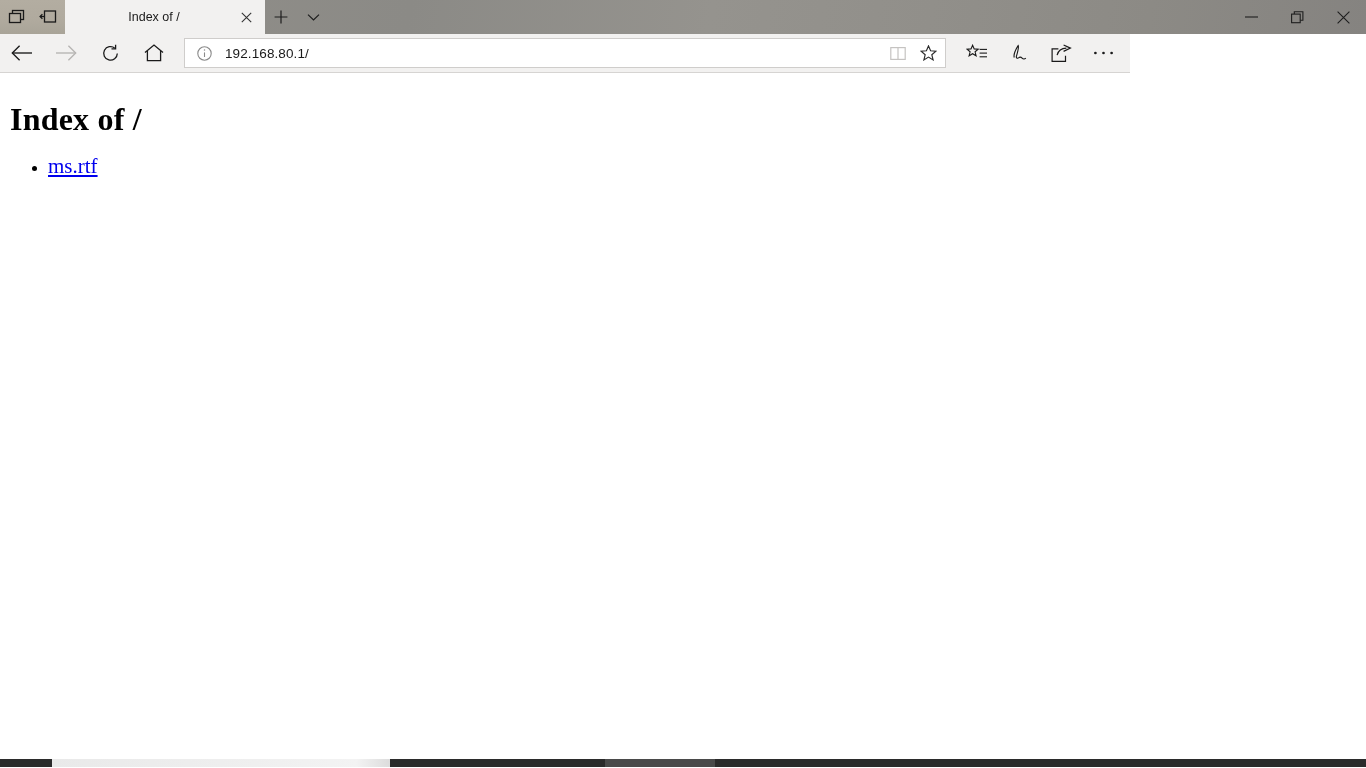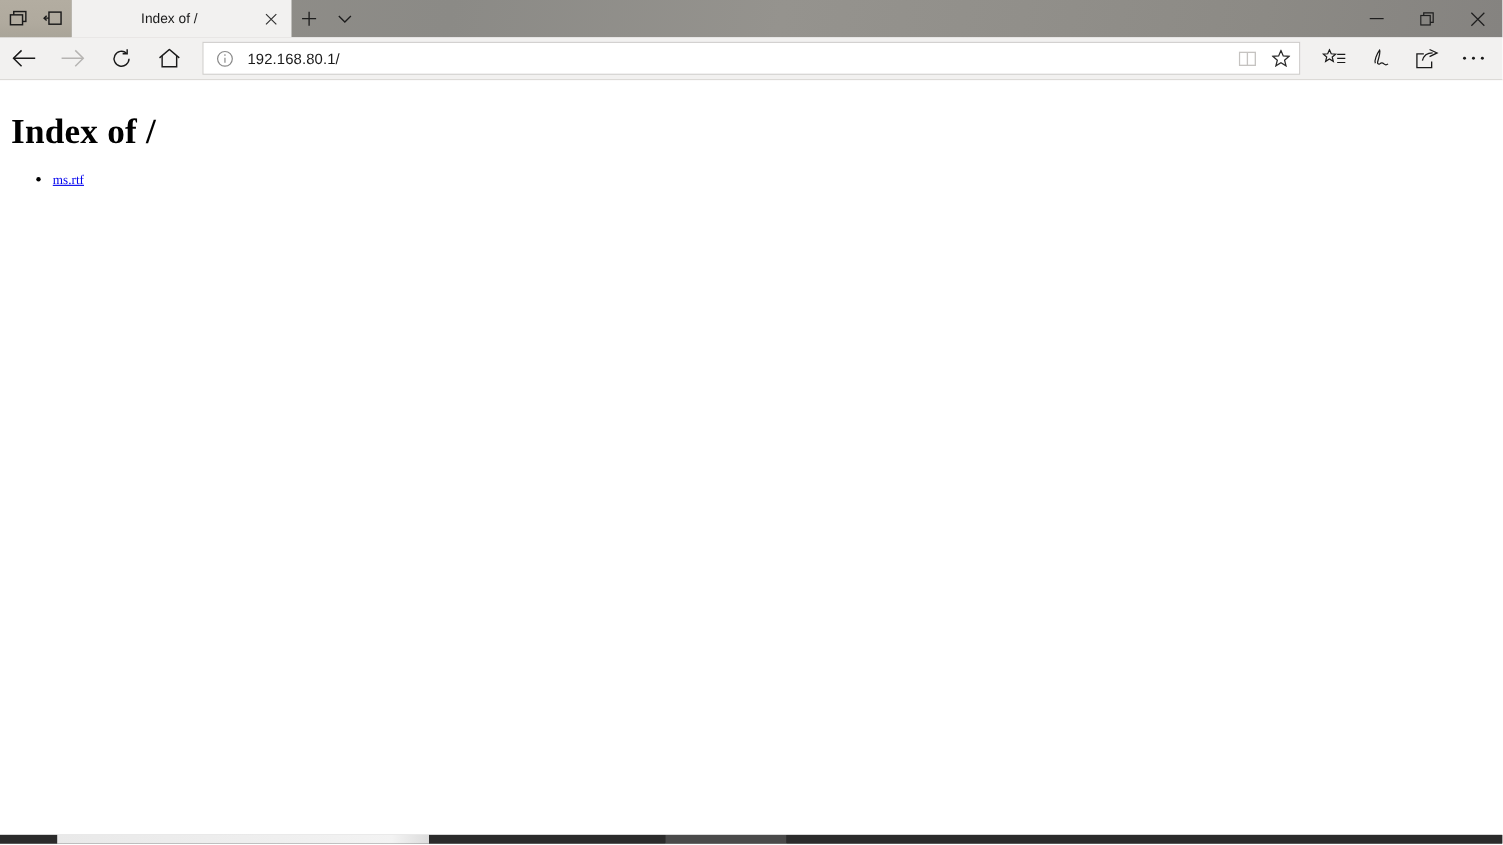--- a/index.html
+++ b/index.html
@@ -88,21 +88,21 @@
   .wc {
     width: 46px; height: 34px;
     display: flex; align-items: center; justify-content: center;
     color: #1e1e1e;
   }
 
   
   .toolbar {
     position: relative;
     height: 39px;
-    width: 1366px;
+    width: 1130px;
     background: #f2f1f0;
     border-bottom: 1px solid #d6d4d2;
     display: flex;
     align-items: center;
   }
   .navbtn {
     width: 44px; height: 38px;
     display: flex; align-items: center; justify-content: center;
     color: #1a1a1a;
     flex: 0 0 auto;
@@ -178,21 +178,21 @@
   }
   ul.index-list li {
     font-size: 16px;
     line-height: 1.25;
     color: #000;
     font-family: "Liberation Serif", "DejaVu Serif", serif;
   }
   ul.index-list li a {
     color: #0000ee;
     text-decoration: underline;
-    font-size: 12px;
+    font-size: 21px;
   }
 
   
   .taskbar {
     position: absolute;
     left: 0; bottom: 0;
     width: 1366px; height: 8px;
     background: #262626;
     display: flex;
     align-items: stretch;

